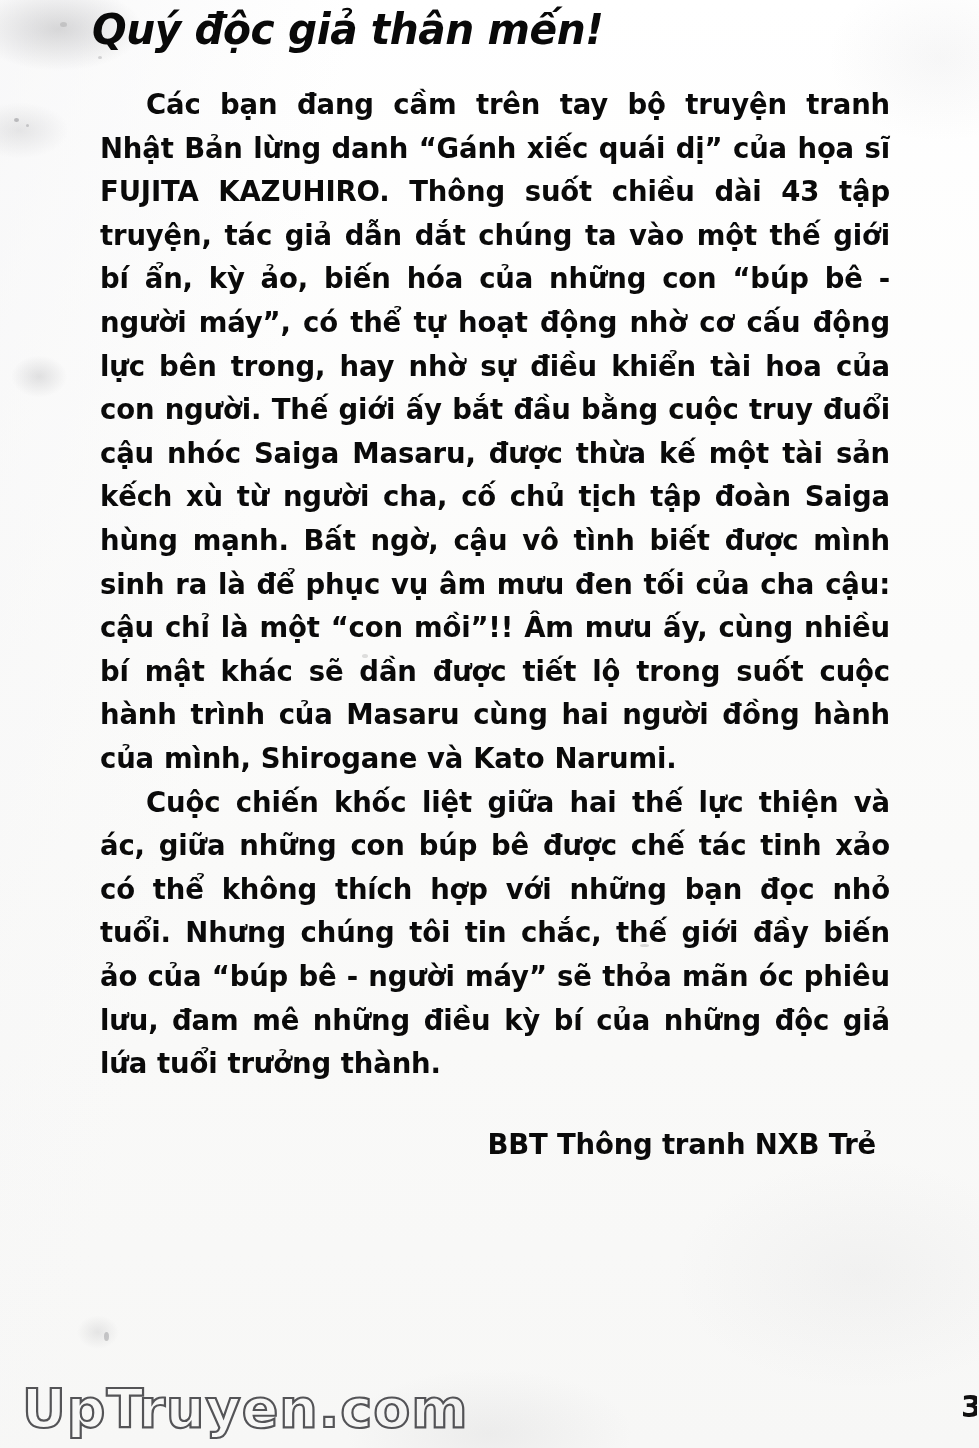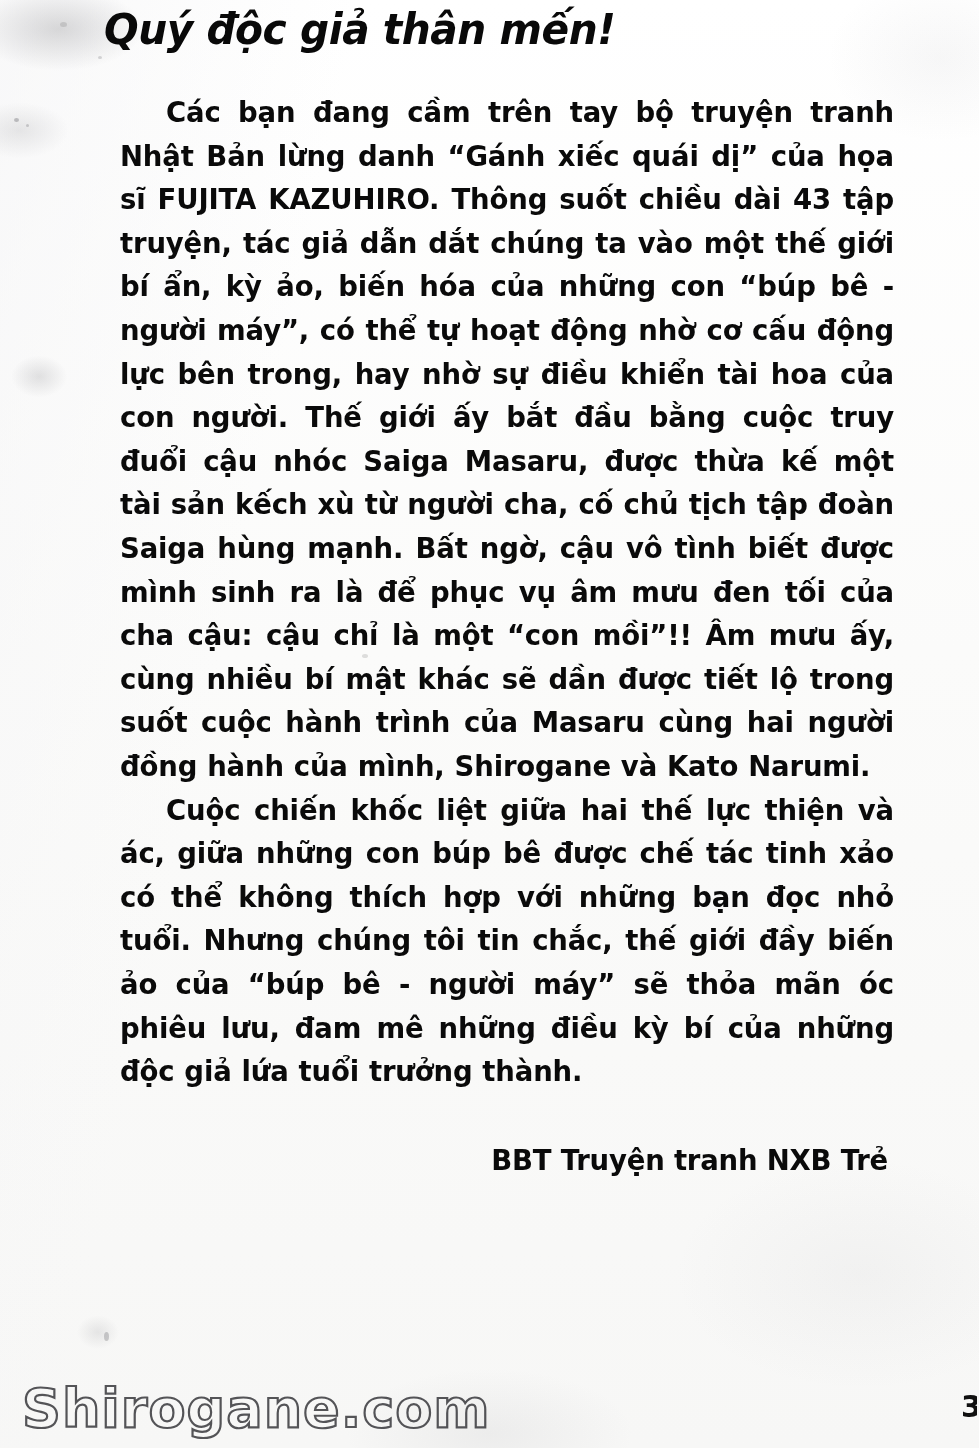--- a/index.html
+++ b/index.html
@@ -39,21 +39,21 @@
   .speck {
     position: absolute;
     background: rgba(70,70,75,0.55);
     border-radius: 50%;
     pointer-events: none;
   }
 
   
   .content {
     position: absolute;
-    left: 104px;
+    left: 92px;
     top: 0;
     width: 806px;
     height: 1240px;
   }
 
   .letter-title {
     margin: 0;
     padding-top: 6px;
     font-family: "DejaVu Sans", sans-serif;
     font-size: 42px;
@@ -61,21 +61,21 @@
     font-style: italic;
     letter-spacing: -0.5px;
     color: #090909;
     line-height: 1.12;
     transform: scaleX(0.97);
     transform-origin: left center;
     white-space: nowrap;
   }
 
   .letter-body {
-    margin: 16px;
+    margin: 8px;
     padding-top: 22px;
     font-family: "DejaVu Sans", sans-serif;
     font-size: 27.5px;
     font-weight: 700;
     color: #0a0a0a;
     line-height: 43.6px;
     text-align: justify;
     text-justify: inter-word;
     letter-spacing: -0.15px;
     word-spacing: 0.5px;
@@ -153,20 +153,20 @@
 
   <div class="content">
 
     <h1 class="letter-title">Quý độc giả thân mến!</h1>
 
     <div class="letter-body">
       <p>Các bạn đang cầm trên tay bộ truyện tranh Nhật Bản lừng danh “Gánh xiếc quái dị” của họa sĩ FUJITA KAZUHIRO. Thông suốt chiều dài 43 tập truyện, tác giả dẫn dắt chúng ta vào một thế giới bí ẩn, kỳ ảo, biến hóa của những con “búp bê - người máy”, có thể tự hoạt động nhờ cơ cấu động lực bên trong, hay nhờ sự điều khiển tài hoa của con người. Thế giới ấy bắt đầu bằng cuộc truy đuổi cậu nhóc Saiga Masaru, được thừa kế một tài sản kếch xù từ người cha, cố chủ tịch tập đoàn Saiga hùng mạnh. Bất ngờ, cậu vô tình biết được mình sinh ra là để phục vụ âm mưu đen tối của cha cậu: cậu chỉ là một “con mồi”!! Âm mưu ấy, cùng nhiều bí mật khác sẽ dần được tiết lộ trong suốt cuộc hành trình của Masaru cùng hai người đồng hành của mình, Shirogane và Kato Narumi.</p>
       <p>Cuộc chiến khốc liệt giữa hai thế lực thiện và ác, giữa những con búp bê được chế tác tinh xảo có thể không thích hợp với những bạn đọc nhỏ tuổi. Nhưng chúng tôi tin chắc, thế giới đầy biến ảo của “búp bê - người máy” sẽ thỏa mãn óc phiêu lưu, đam mê những điều kỳ bí của những độc giả lứa tuổi trưởng thành.</p>
     </div>
 
-    <div class="signature">BBT Truyện tranh NXB Trẻ</div>
+    <div class="signature">BBT Thông tranh NXB Trẻ</div>
   </div>
 
-  <div class="watermark">Shirogane.com</div>
+  <div class="watermark">UpTruyen.com</div>
 
   <div class="page-number">3</div>
 
 </div>
 
 </body></html>

